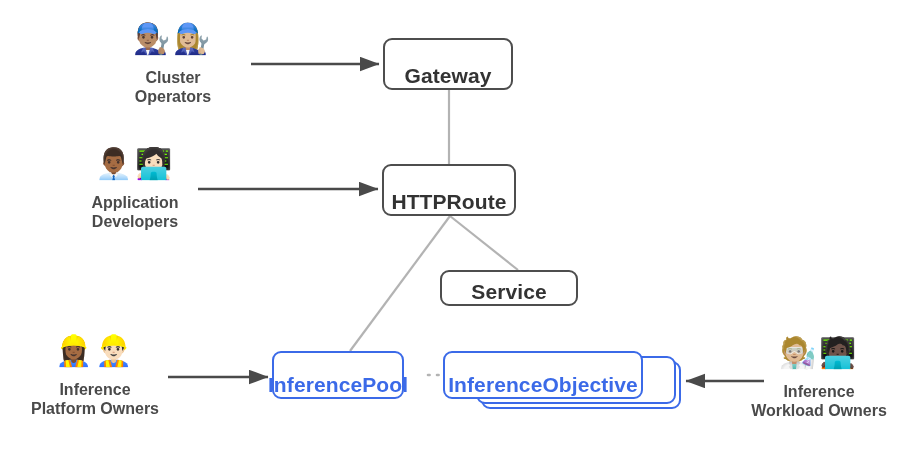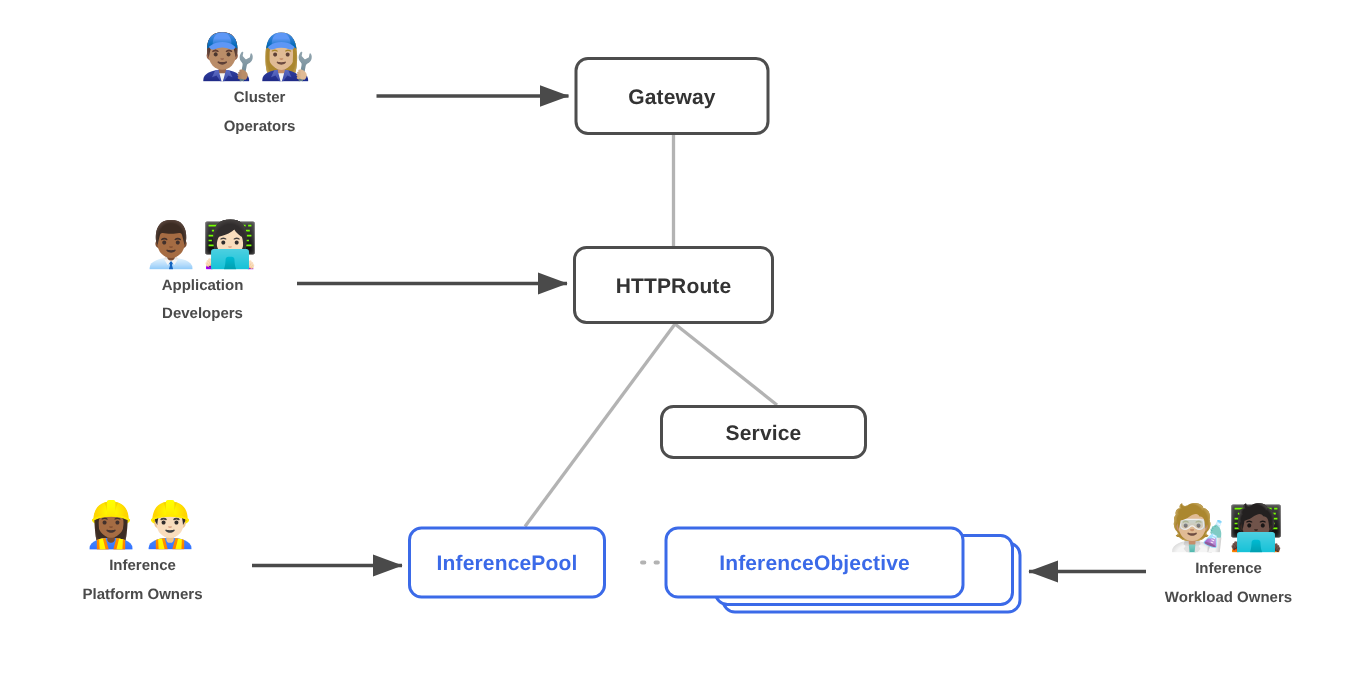--- a/index.html
+++ b/index.html
@@ -35,38 +35,38 @@
     width: 190px;
     text-align: center;
   }
   .persona-emoji {
     font-size: 30px;
     line-height: 34px;
     letter-spacing: 2px;
     white-space: nowrap;
   }
   .persona-label {
-    margin-top: 0;
-    font-size: 10px;
+    margin-top: 12px;
+    font-size: 16px;
     font-weight: 600;
     color: #4a4a4a;
     line-height: 19px;
     white-space: pre-line;
   }
 
   
   .node {
     position: absolute;
     box-sizing: border-box;
     display: flex;
-    align-items: center;
+    align-items: flex-end;
     justify-content: center;
     background: #ffffff;
     border-radius: 9px;
-    font-size: 14px;
+    font-size: 21px;
     font-weight: 700;
     letter-spacing: 0.1px;
   }
   .node.gateway-style {
     border: 2.2px solid #4d4d4d;
     color: #333333;
   }
   .node.inference-style {
     border: 2.2px solid #3b6ae8;
     color: #3b6ae8;

